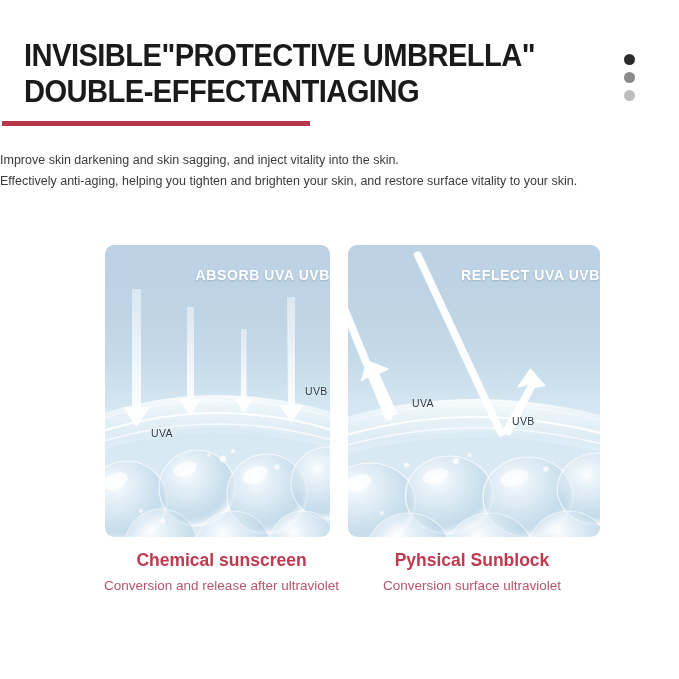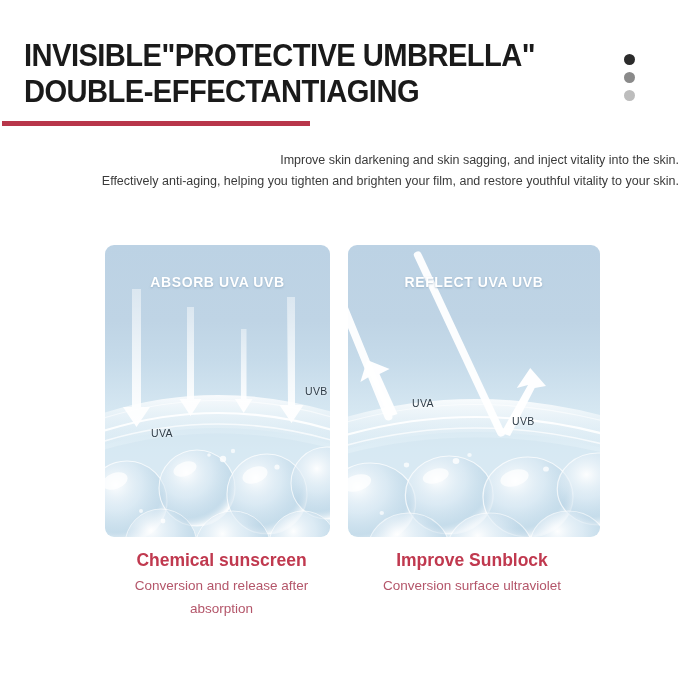--- a/index.html
+++ b/index.html
@@ -60,21 +60,21 @@
     height: 5px;
     background: #b8364a;
   }
 
   
   .intro {
     position: absolute;
     left: 0;
     top: 150px;
     width: 679px;
-    text-align: right;
+    text-align: left;
   }
   .intro-line {
     font-size: 12.5px;
     line-height: 21px;
     color: #3a3a3a;
     white-space: nowrap;
   }
 
   
   .panels {
@@ -96,23 +96,23 @@
         #c6dbea 40%,
         #d4e6f1 55%,
         #dfeef6 70%,
         #e8f3f9 100%);
   }
   #panel-left  { left: 105px; width: 225px; }
   #panel-right { left: 348px; width: 252px; }
 
   .panel-label {
     position: absolute;
-    top: 29px;
+    top: 22px;
     width: 100%;
-    text-align: center;
+    text-align: right;
     font-size: 14px;
     font-weight: bold;
     letter-spacing: 0.6px;
     color: #ffffff;
     text-shadow: 0 1px 2px rgba(120,150,175,0.55);
     z-index: 6;
   }
 
   .panel-svg {
     position: absolute;
@@ -175,21 +175,21 @@
     <div class="dot" style="background:#2b2b2b"></div>
     <div class="dot" style="background:#8a8a8a"></div>
     <div class="dot" style="background:#bdbdbd"></div>
   </div>
 
   <div class="rule"></div>
 </div>
 
 <div class="intro">
   <div class="intro-line">Improve skin darkening and skin sagging, and inject vitality into the skin.</div>
-  <div class="intro-line">Effectively anti-aging, helping you tighten and brighten your film, and restore youthful vitality to your skin.</div>
+  <div class="intro-line">Effectively anti-aging, helping you tighten and brighten your skin, and restore surface vitality to your skin.</div>
 </div>
 
 <div class="panels">
 
   <div class="panel" id="panel-left">
     <svg class="panel-svg" viewBox="0 0 225 292" preserveAspectRatio="none">
       <defs>
         <linearGradient id="skinG" x1="0" y1="0" x2="0" y2="1">
           <stop offset="0" stop-color="#ffffff" stop-opacity="0.85"></stop>
           <stop offset="1" stop-color="#cfe4f0" stop-opacity="0.35"></stop>
@@ -312,19 +312,19 @@
 
     <div class="panel-label">REFLECT UVA  UVB</div>
     <div class="ray-label" style="left:48px; top:152px;">UVA</div>
     <div class="ray-label" style="left:148px; top:170px;">UVB</div>
   </div>
 </div>
 
 <div class="captions">
   <div class="caption" id="caption-left">
     <div class="caption-title">Chemical sunscreen</div>
-    <div class="caption-sub">Conversion and release after absorption</div>
+    <div class="caption-sub">Conversion and release after ultraviolet</div>
   </div>
   <div class="caption" id="caption-right">
-    <div class="caption-title">Improve Sunblock</div>
+    <div class="caption-title">Pyhsical Sunblock</div>
     <div class="caption-sub">Conversion surface ultraviolet</div>
   </div>
 </div>
 
 </body></html>

